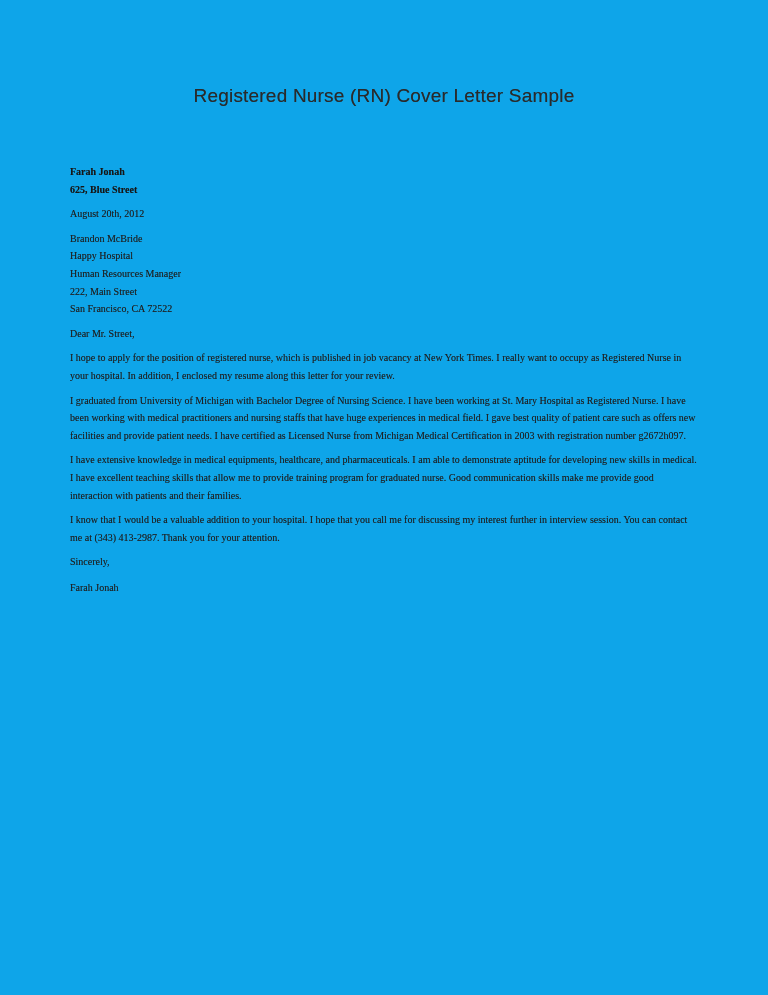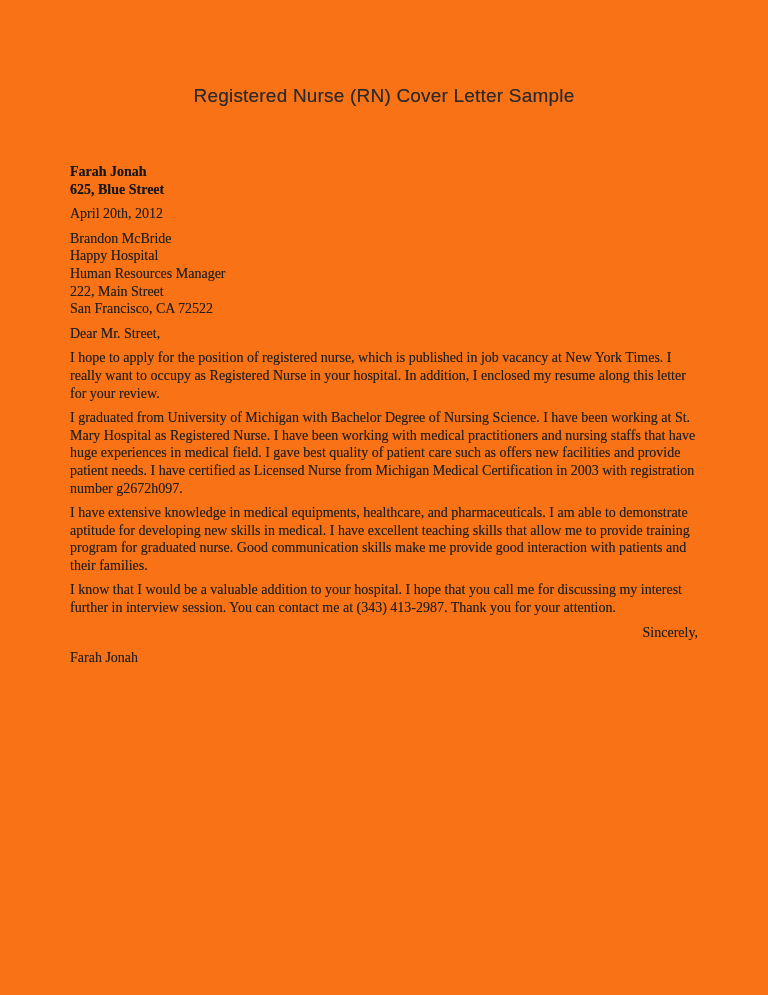--- a/index.html
+++ b/index.html
@@ -6,21 +6,21 @@
 
   html, body {
     background: #ffffff;
   }
 
   .page {
     position: relative;
     width: 768px;
     height: 995px;
     margin: 0 auto;
-    background: #f97316;
+    background: #0ea5e9;
     overflow: hidden;
     font-family: "Liberation Serif", "DejaVu Serif", serif;
     color: #1f1f1f;
   }
 
   .doc-title {
     margin-top: 84px;
     text-align: center;
     font-family: "Liberation Sans", "DejaVu Sans", sans-serif;
     font-weight: 400;
@@ -28,62 +28,61 @@
     line-height: 23px;
     color: #2a2a2a;
     letter-spacing: 0.2px;
     text-shadow: 0 0 0.5px rgba(40,40,40,0.55);
   }
 
   .letter {
     width: 628px;
     margin-left: 70px;
     margin-top: 56px;
-    font-size: 14px;
+    font-size: 10px;
     line-height: 17.6px;
     text-shadow: 0 0 0.5px rgba(30,30,30,0.5);
   }
 
   .sender-block {
     font-weight: 700;
     color: #161616;
   }
 
   .letter p,
   .letter .block {
     margin-bottom: 7px;
   }
 
   .date-line {
     margin-top: 7px;
   }
 
   .closing-line {
-    text-align: right;
   }
 
   .signature-line {
     margin-top: 8px;
   }
 </style>
 </head>
 <body>
 
 <div class="page">
 
   <h1 class="doc-title">Registered Nurse (RN) Cover Letter Sample</h1>
 
   <div class="letter">
 
     <div class="block sender-block">
       <div>Farah Jonah</div>
       <div>625, Blue Street</div>
     </div>
 
-    <p class="date-line">April 20th, 2012</p>
+    <p class="date-line">August 20th, 2012</p>
 
     <div class="block recipient-block">
       <div>Brandon McBride</div>
       <div>Happy Hospital</div>
       <div>Human Resources Manager</div>
       <div>222, Main Street</div>
       <div>San Francisco, CA 72522</div>
     </div>
 
     <p>Dear Mr. Street,</p>

